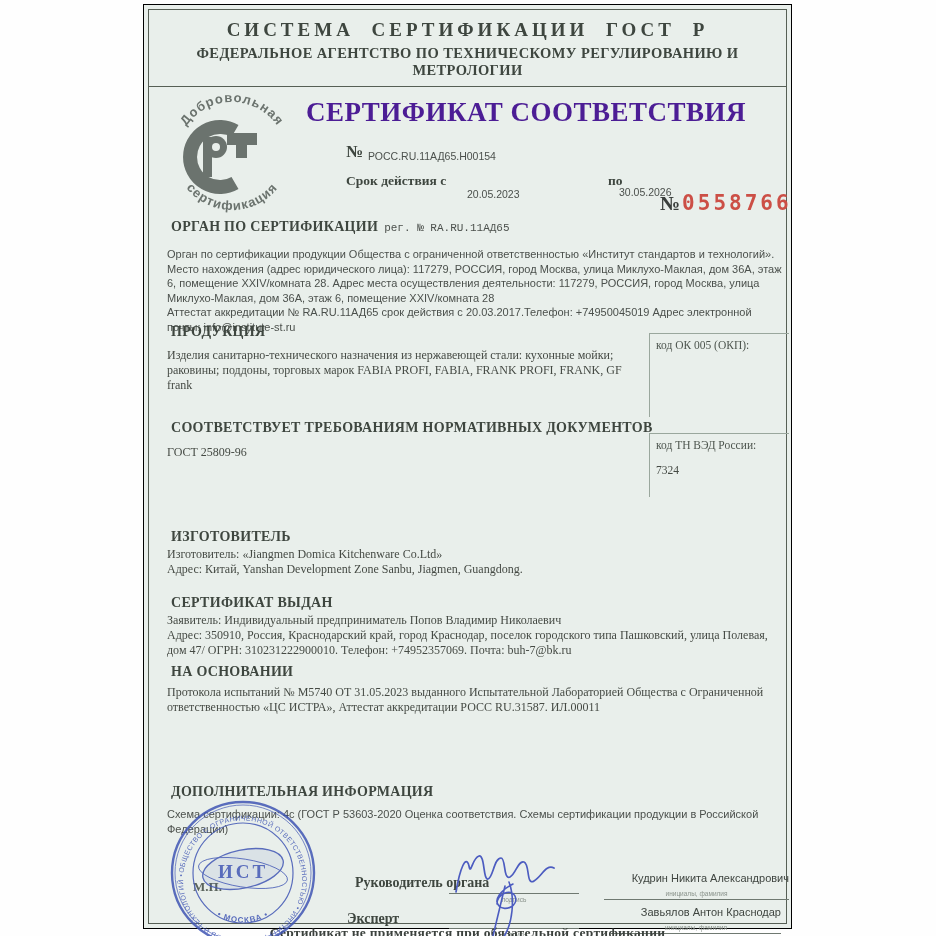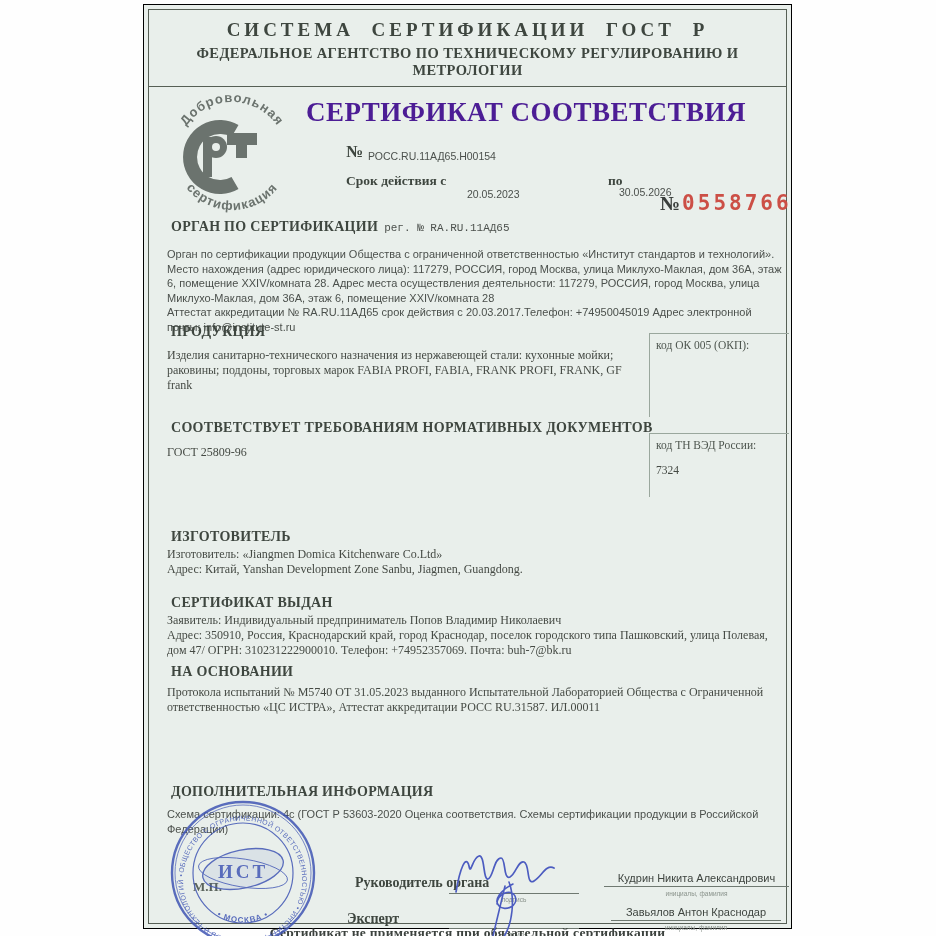--- a/index.html
+++ b/index.html
@@ -30,22 +30,22 @@
   .sans-p{font-family:"Liberation Sans",sans-serif;font-size:11px;line-height:14.6px;color:#4b504c;}
   .serif-p{font-size:12px;line-height:15px;color:#454a44;}
   .codebox{border-top:1px solid #9aa79d;border-left:1px solid #9aa79d;
            padding:5px 6px;box-sizing:border-box;}
   .codebox .cb-label{font-size:11.5px;color:#4e564f;}
   .codebox .cb-value{font-size:11.5px;color:#454a44;margin-top:13px;}
   .mp{font-size:13px;font-weight:bold;color:#5a635c;}
   .sig-role{font-size:14px;font-weight:bold;color:#3e463f;}
   .sigline{height:0;border-bottom:1px solid #6f7971;}
   .tiny{font-family:"Liberation Sans",sans-serif;font-size:6.5px;color:#8a938c;text-align:center;}
-  .name{font-family:"Liberation Sans",sans-serif;font-size:11px;color:#3f4540;text-align:center;
-        border-bottom:1px solid #6f7971;padding-bottom:2px;}
+  .name{font-family:"Liberation Sans",sans-serif;font-size:11px;color:#3f4540;text-align:right;
+        border-bottom:1px solid #6f7971;padding-bottom:15px;}
   .footer{font-size:13.5px;font-weight:bold;letter-spacing:.3px;color:#3c423e;text-align:center;}
   svg{overflow:visible;}
 </style>
 </head>
 <body>
 
 <div class="page">
   <div class="cert">
     <div class="cert-inner">
 

